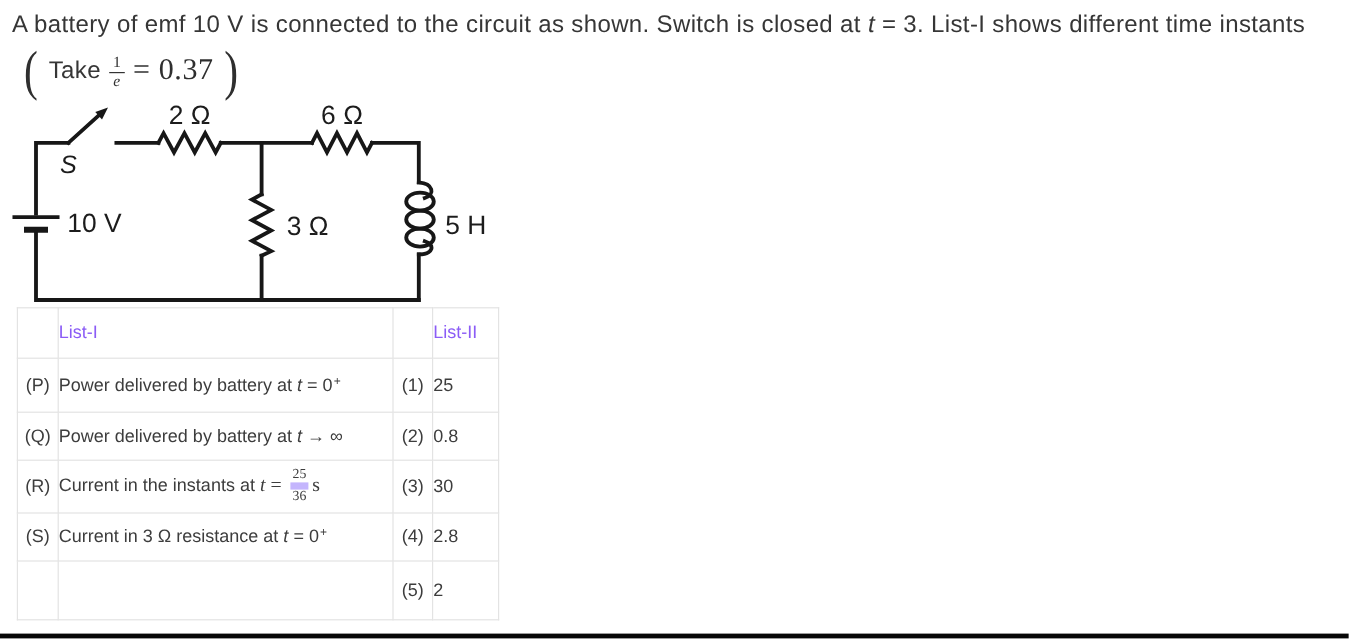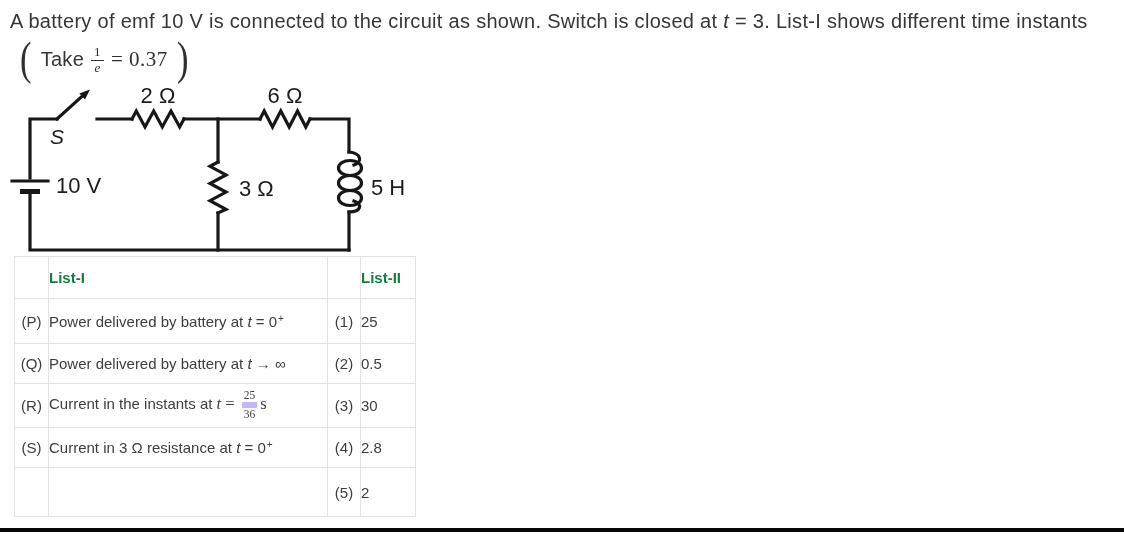--- a/index.html
+++ b/index.html
@@ -23,21 +23,21 @@
     font-size: 46px; line-height: 44px; font-weight: 400;
     transform: scaleX(0.75); color: #2f2f2f;
   }
   .tfrac {
     display: inline-flex; flex-direction: column; align-items: center;
     font-family: "Liberation Serif", serif; font-size: 13px; line-height: 1.15;
     transform: translateY(1px); color: #2f2f2f;
   }
   .tfrac .tnum { padding: 0 3px; }
   .tfrac .tden { border-top: 1.3px solid #333; font-style: italic; padding: 0 3px; }
-  .take-val { font-family: "Liberation Serif", serif; font-size: 21px; color: #2f2f2f; letter-spacing: 0.5px; }
+  .take-val { font-family: "Liberation Serif", serif; font-size: 25px; color: #2f2f2f; letter-spacing: 0.5px; }
 
   
   .circuit { position: absolute; left: 0; top: 82px; }
   .cwire { stroke: #171717; stroke-width: 3.2; fill: none; stroke-linecap: square; }
   .cwire-thick { stroke: #171717; stroke-width: 5; fill: none; stroke-linecap: butt; }
   .clabel { font-family: "Liberation Sans", sans-serif; font-size: 22px; fill: #1c1c1c; }
   .clabel-s { font-family: "Liberation Sans", sans-serif; font-size: 21px; font-style: italic; fill: #1c1c1c; }
 
   
   .match-table {
@@ -46,21 +46,21 @@
     font-family: "Liberation Sans", sans-serif;
     font-size: 15px; color: #3d3d3d; background: #fff;
   }
   .match-table td { border: 1px solid #e3e3e3; vertical-align: middle; white-space: nowrap; padding: 0; }
   .c-key { width: 34px; text-align: center; }
   .c-desc { width: 279px; padding-left: 7px; }
   .c-num { width: 33px; text-align: center; }
   .c-val { width: 55px; padding-left: 9px; }
   .rh-head { height: 42px; } .rh-p { height: 45px; } .rh-q { height: 40px; }
   .rh-r { height: 44px; } .rh-s { height: 40px; } .rh-5 { height: 49px; }
-  .hdr { font-weight: bold; color: #15803d; }
+  .hdr { font-weight: normal; color: #8b5cf6; }
   .t-it { font-style: italic; }
   .sup { font-size: 10px; position: relative; top: -5px; margin-left: 1px; }
   .serif-math { font-family: "Liberation Serif", serif; font-size: 16.5px; }
   .serif-math .t-serif { font-style: italic; }
   .mfrac {
     display: inline-flex; flex-direction: column; align-items: center;
     vertical-align: middle; font-family: "Liberation Serif", serif;
     font-size: 11.5px; line-height: 1.1; margin: 0 3px; transform: translateY(-1px);
   }
   .mfrac .num { padding: 0 2px; }
@@ -151,21 +151,21 @@
     <td class="c-key">(P)</td>
     <td class="c-desc"><span>Power delivered by battery at </span><span class="t-it">t</span><span> = 0</span><span class="sup">+</span></td>
     <td class="c-num">(1)</td>
     <td class="c-val">25</td>
   </tr>
 
   <tr class="rh-q">
     <td class="c-key">(Q)</td>
     <td class="c-desc"><span>Power delivered by battery at </span><span class="t-it">t</span><span> → ∞</span></td>
     <td class="c-num">(2)</td>
-    <td class="c-val">0.5</td>
+    <td class="c-val">0.8</td>
   </tr>
 
   <tr class="rh-r">
     <td class="c-key">(R)</td>
     <td class="c-desc"><span>Current in the instants at </span><span class="serif-math"><span class="t-serif">t</span><span> = </span><span class="mfrac">
               <span class="num">25</span>
               <span class="den">36</span>
             </span><span>s</span></span></td>
     <td class="c-num">(3)</td>
     <td class="c-val">30</td>

